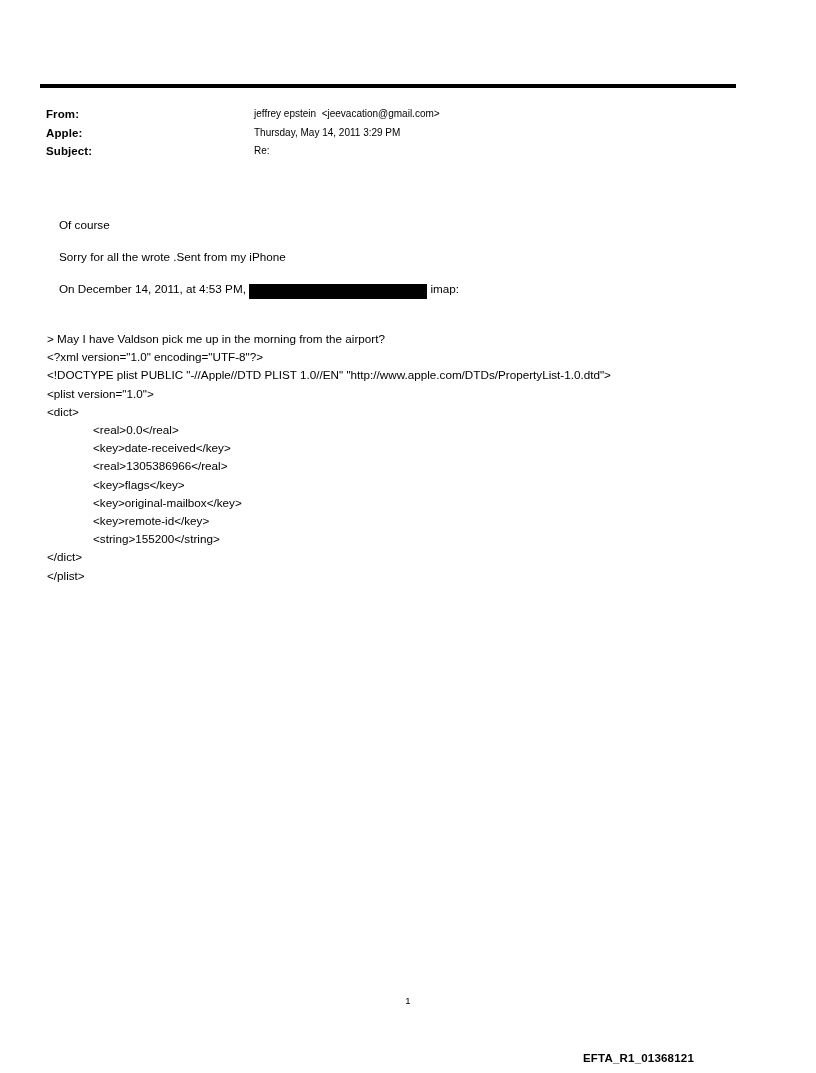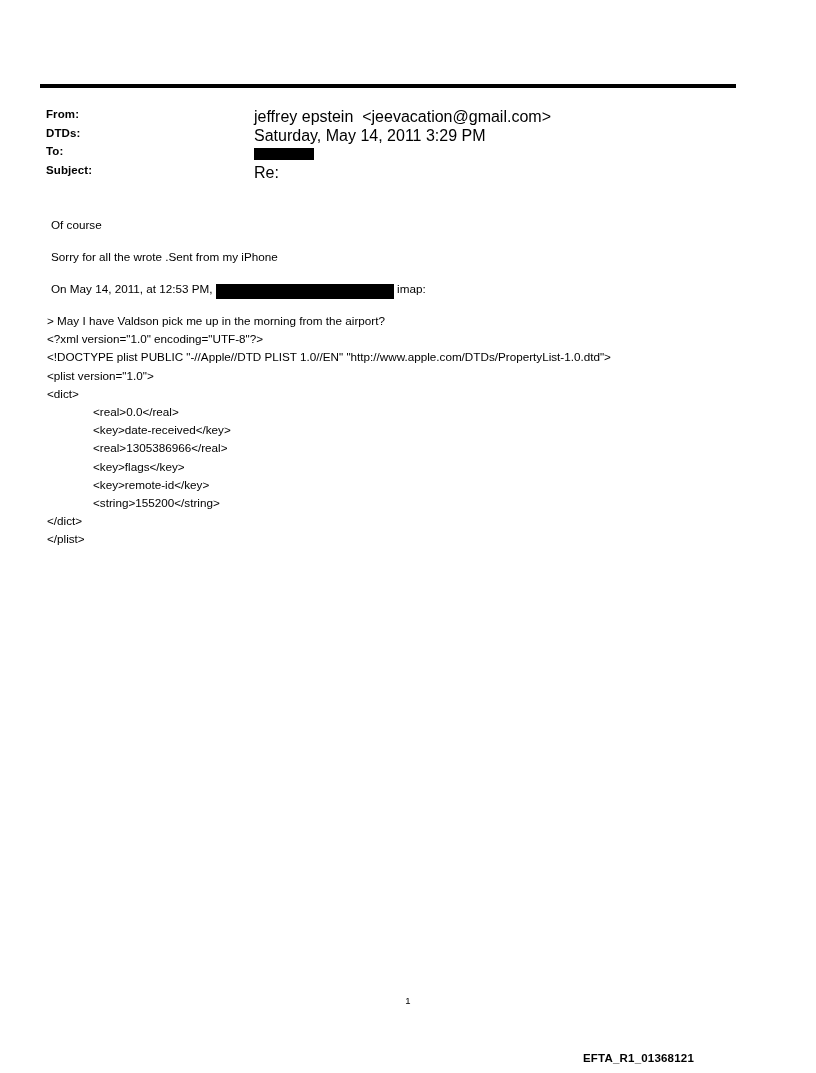--- a/index.html
+++ b/index.html
@@ -41,21 +41,21 @@
     align-items: flex-start;
     height: 18.6px;
   }
   .hdr-label {
     width: 208px;
     font-size: 11.5px;
     font-weight: bold;
     letter-spacing: 0.1px;
   }
   .hdr-value {
-    font-size: 16px;
+    font-size: 10px;
     font-weight: normal;
     white-space: pre;
   }
   .redaction {
     display: inline-block;
     background: #000000;
     vertical-align: middle;
   }
   .redaction.to-field {
     width: 60px;
@@ -71,25 +71,25 @@
   }
   .body-text {
     position: absolute;
     left: 47px;
     top: 216px;
     width: 740px;
     font-size: 11.7px;
     line-height: 18px;
   }
   .para {
-    margin: 0 0 14px 4px;
+    margin: 0 0 14px 12px;
     white-space: pre-wrap;
   }
   .quote-block {
-    margin-top: 14px;
+    margin-top: 32px;
   }
   .code-line {
     margin: 0;
     line-height: 18.2px;
     white-space: pre;
     font-family: "Liberation Sans", sans-serif;
     font-size: 11.7px;
   }
   .indent-1 {
     padding-left: 46px;
@@ -118,51 +118,48 @@
 <div class="page">
 
   <div class="top-rule"></div>
 
   <div class="headers">
     <div class="hdr-row">
       <div class="hdr-label">From:</div>
       <div class="hdr-value">jeffrey epstein  &lt;jeevacation@gmail.com&gt;</div>
     </div>
     <div class="hdr-row">
-      <div class="hdr-label">DTDs:</div>
-      <div class="hdr-value">Saturday, May 14, 2011 3:29 PM</div>
-    </div>
-    <div class="hdr-row">
-      <div class="hdr-label">To:</div>
-      <div class="hdr-value"><span class="redaction to-field"></span></div>
+      <div class="hdr-label">Apple:</div>
+      <div class="hdr-value">Thursday, May 14, 2011 3:29 PM</div>
     </div>
     <div class="hdr-row">
       <div class="hdr-label">Subject:</div>
       <div class="hdr-value">Re:</div>
     </div>
   </div>
 
   <div class="body-text">
 
     <p class="para">Of course</p>
 
     <p class="para">Sorry for all the wrote .Sent from my iPhone</p>
 
-    <p class="para"><span>On May 14, 2011, at 12:53 PM, </span><span class="redaction inline-wrote"></span><span> imap:</span></p>
+    <p class="para"><span>On December 14, 2011, at 4:53 PM, </span><span class="redaction inline-wrote"></span><span> imap:</span></p>
 
     <div class="quote-block">
       <p class="code-line">&gt; May I have Valdson pick me up in the morning from the airport?</p>
       <p class="code-line">&lt;?xml version="1.0" encoding="UTF-8"?&gt;</p>
       <p class="code-line">&lt;!DOCTYPE plist PUBLIC "-//Apple//DTD PLIST 1.0//EN" "http://www.apple.com/DTDs/PropertyList-1.0.dtd"&gt;</p>
       <p class="code-line">&lt;plist version="1.0"&gt;</p>
       <p class="code-line">&lt;dict&gt;</p>
       <p class="code-line indent-1">&lt;real&gt;0.0&lt;/real&gt;</p>
       <p class="code-line indent-1">&lt;key&gt;date-received&lt;/key&gt;</p>
       <p class="code-line indent-1">&lt;real&gt;1305386966&lt;/real&gt;</p>
       <p class="code-line indent-1">&lt;key&gt;flags&lt;/key&gt;</p>
+      <p class="code-line indent-1">&lt;key&gt;original-mailbox&lt;/key&gt;</p>
       <p class="code-line indent-1">&lt;key&gt;remote-id&lt;/key&gt;</p>
       <p class="code-line indent-1">&lt;string&gt;155200&lt;/string&gt;</p>
       <p class="code-line">&lt;/dict&gt;</p>
       <p class="code-line">&lt;/plist&gt;</p>
     </div>
 
   </div>
 
   <div class="page-number">1</div>
 

